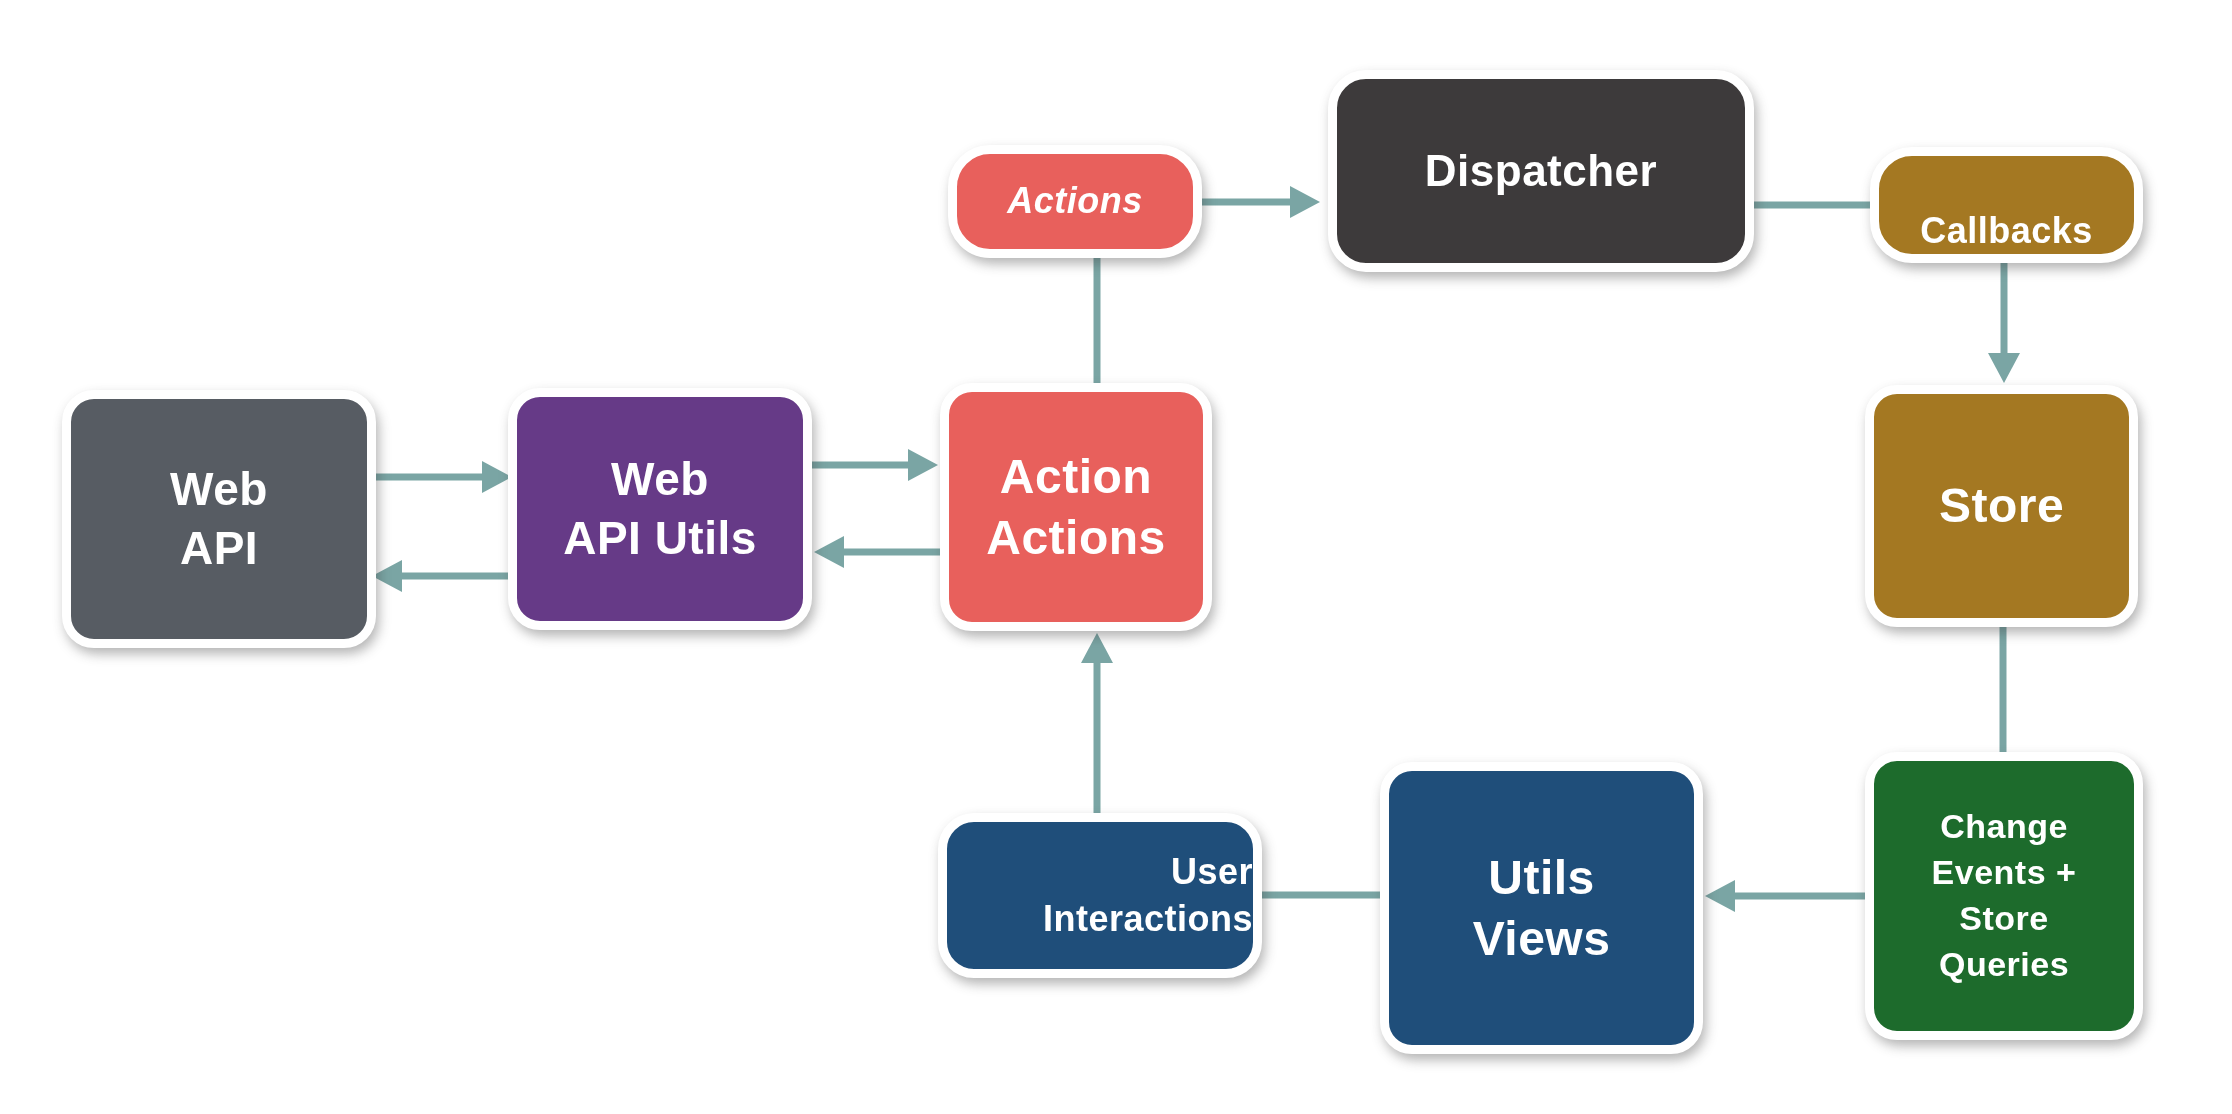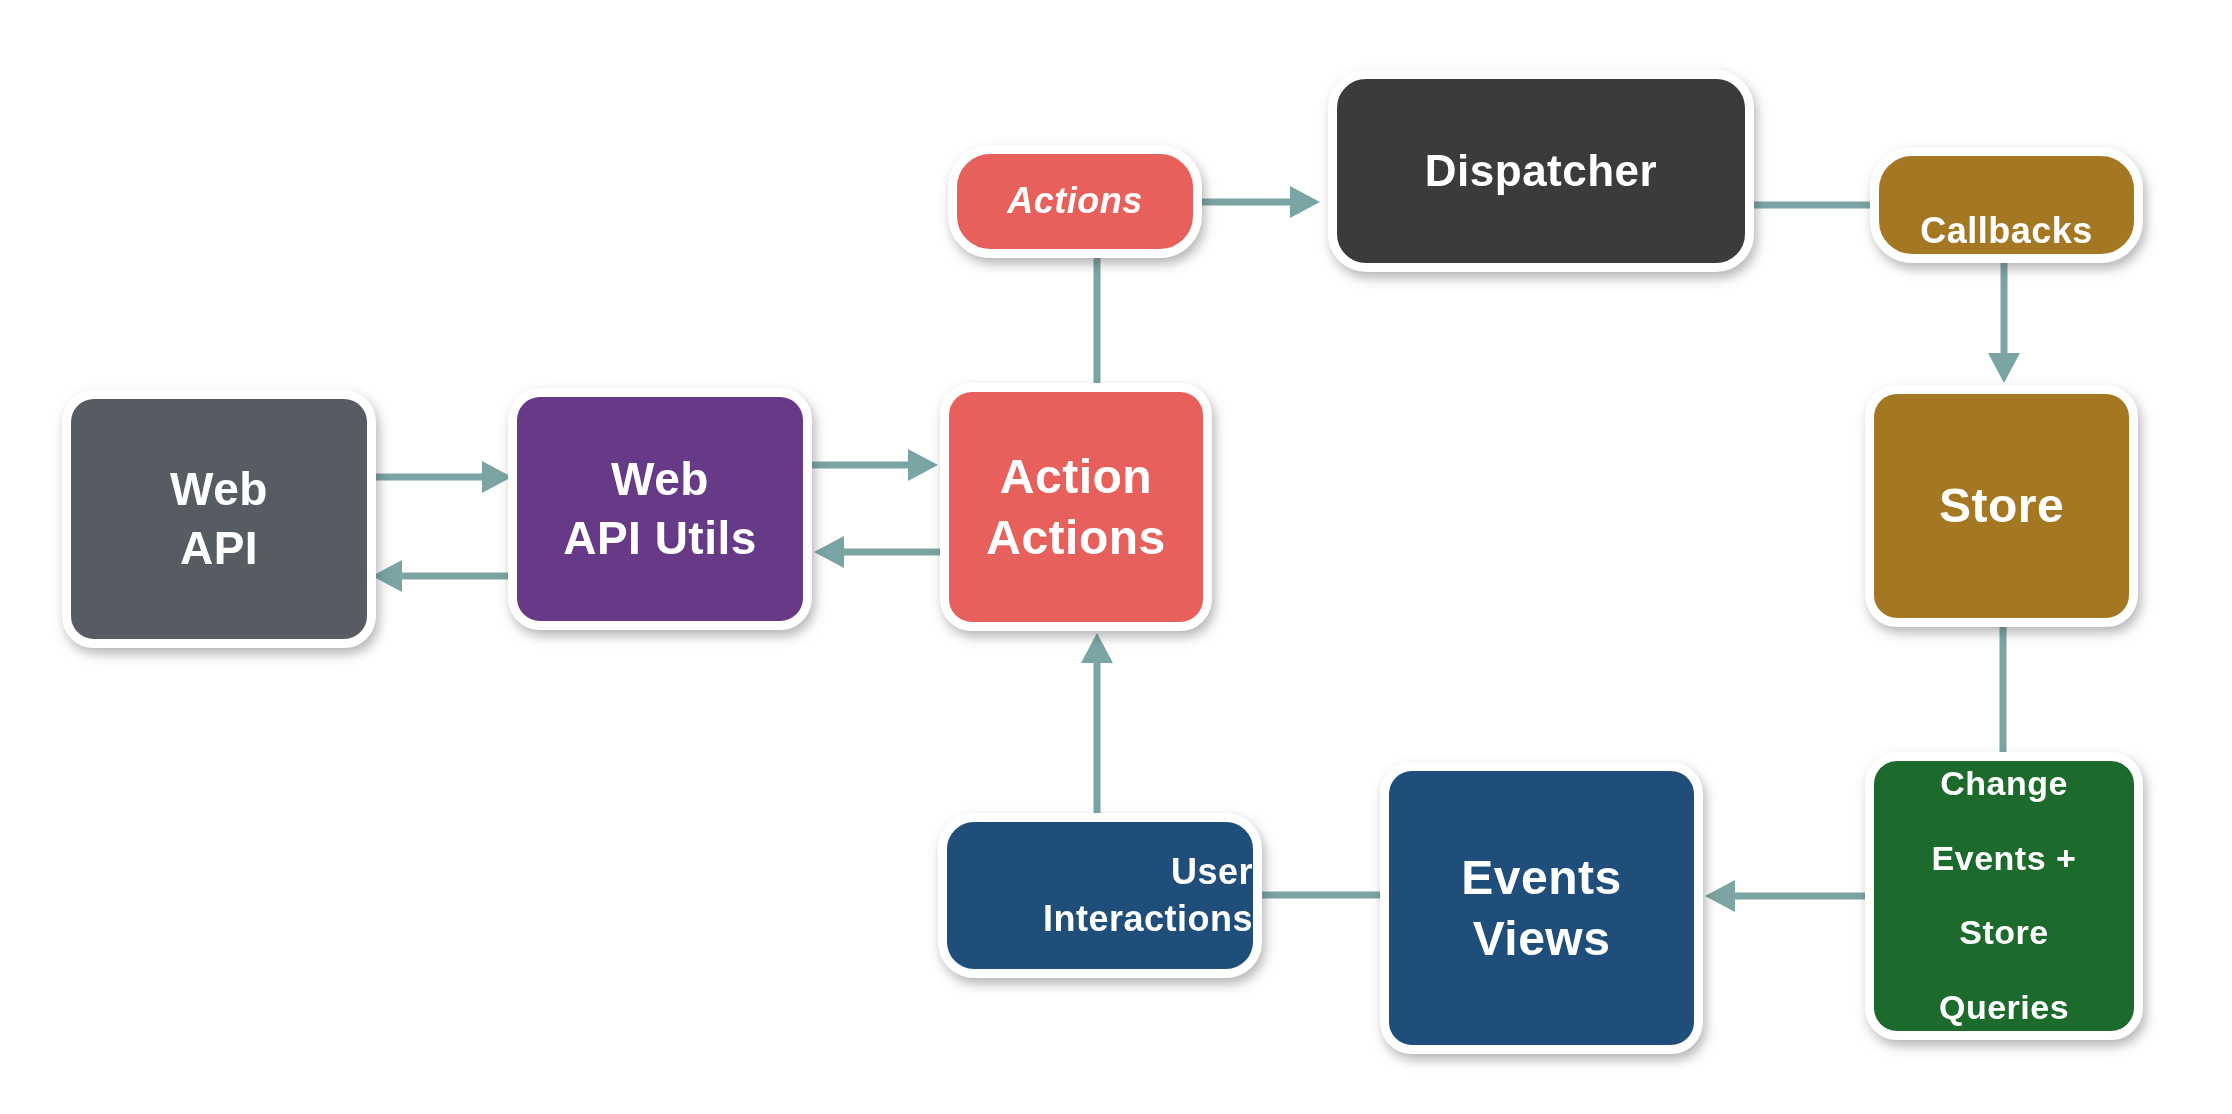--- a/index.html
+++ b/index.html
@@ -124,29 +124,29 @@
   </div>
 
   <div class="node pill" style="left: 1870px; top: 147px; width: 273px; height: 116px; font-size: 36px; background-color: rgb(164, 120, 34); justify-content: flex-end;">
     <span class="line">Callbacks</span>
   </div>
 
   <div class="node" style="left: 1865px; top: 385px; width: 273px; height: 242px; font-size: 48px; background-color: rgb(164, 120, 34);">
     <span class="line">Store</span>
   </div>
 
-  <div class="node" style="left: 1865px; top: 752px; width: 278px; height: 288px; font-size: 34px; line-height: 1.35; background-color: rgb(29, 107, 44); justify-content: space-between;">
+  <div class="node" style="left: 1865px; top: 752px; width: 278px; height: 288px; font-size: 34px; line-height: 1.35; background-color: rgb(29, 107, 44);">
     <span class="line">Change</span>
     <span class="line">Events +</span>
     <span class="line">Store</span>
     <span class="line">Queries</span>
   </div>
 
   <div class="node" style="left: 1380px; top: 762px; width: 323px; height: 292px; font-size: 48px; background-color: rgb(31, 78, 122);">
-    <span class="line">Events</span>
+    <span class="line">Utils</span>
     <span class="line">Views</span>
   </div>
 
   <div class="node pill" style="left: 938px; top: 813px; width: 324px; height: 165px; font-size: 36px; border-radius: 36px; background-color: rgb(31, 78, 122); align-items: flex-end;">
     <span class="line">User</span>
     <span class="line">Interactions</span>
   </div>
 
 </div>
 

